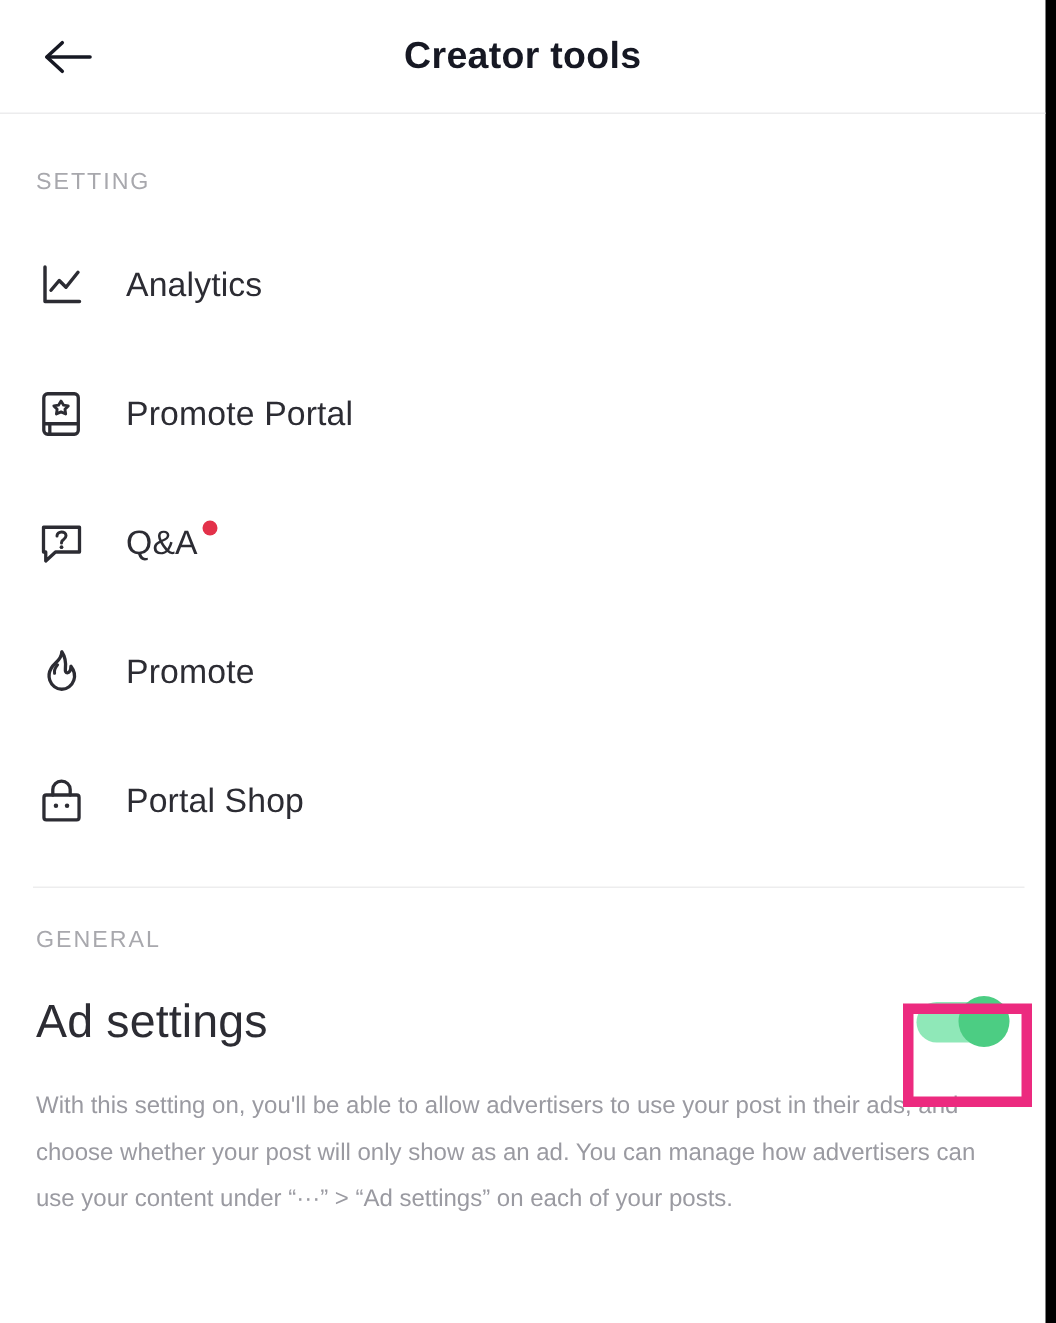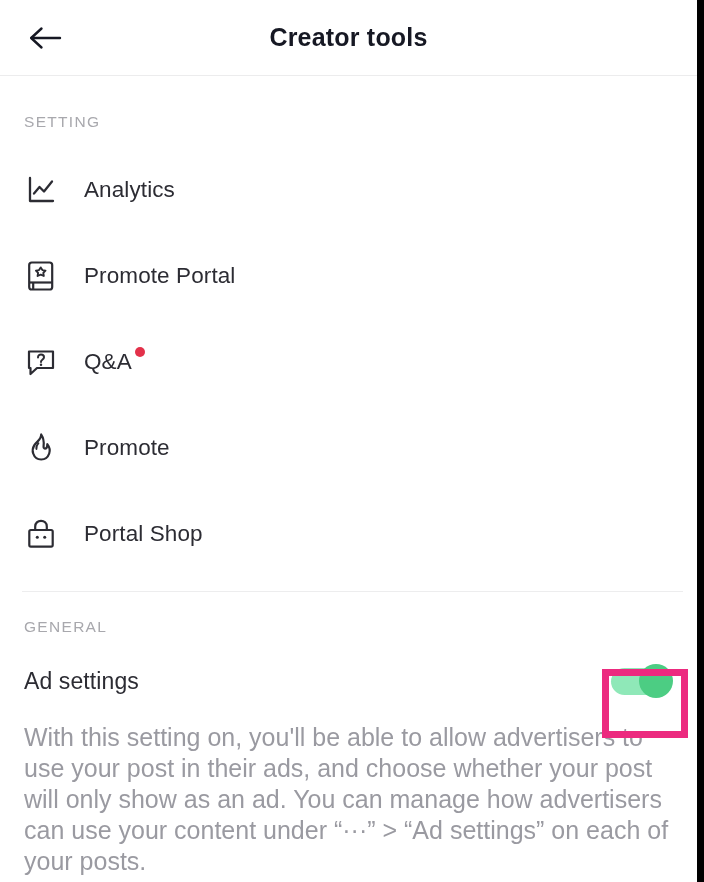--- a/index.html
+++ b/index.html
@@ -123,21 +123,21 @@
   
   .ad-row {
     display: flex;
     align-items: center;
     justify-content: space-between;
     padding: 0 24px 0 24px;
     height: 66px;
     margin-top: 12px;
   }
   .ad-title {
-    font-size: 23px;
+    font-size: 31px;
     color: #2c2c33;
     letter-spacing: 0.1px;
   }
 
   .toggle {
     position: relative;
     width: 62px;
     height: 34px;
     cursor: pointer;
   }
@@ -156,21 +156,21 @@
     top: 0px;
     width: 34px;
     height: 34px;
     border-radius: 50%;
     background: #4ccd83;
   }
 
   .ad-desc {
     padding: 0 24px 0 24px;
     margin-top: 8px;
-    font-size: 25px;
+    font-size: 16px;
     line-height: 31px;
     color: #9a9aa1;
     max-width: 668px;
   }
 
   
   .annotation-box {
     position: absolute;
     left: 602px;
     top: 669px;

